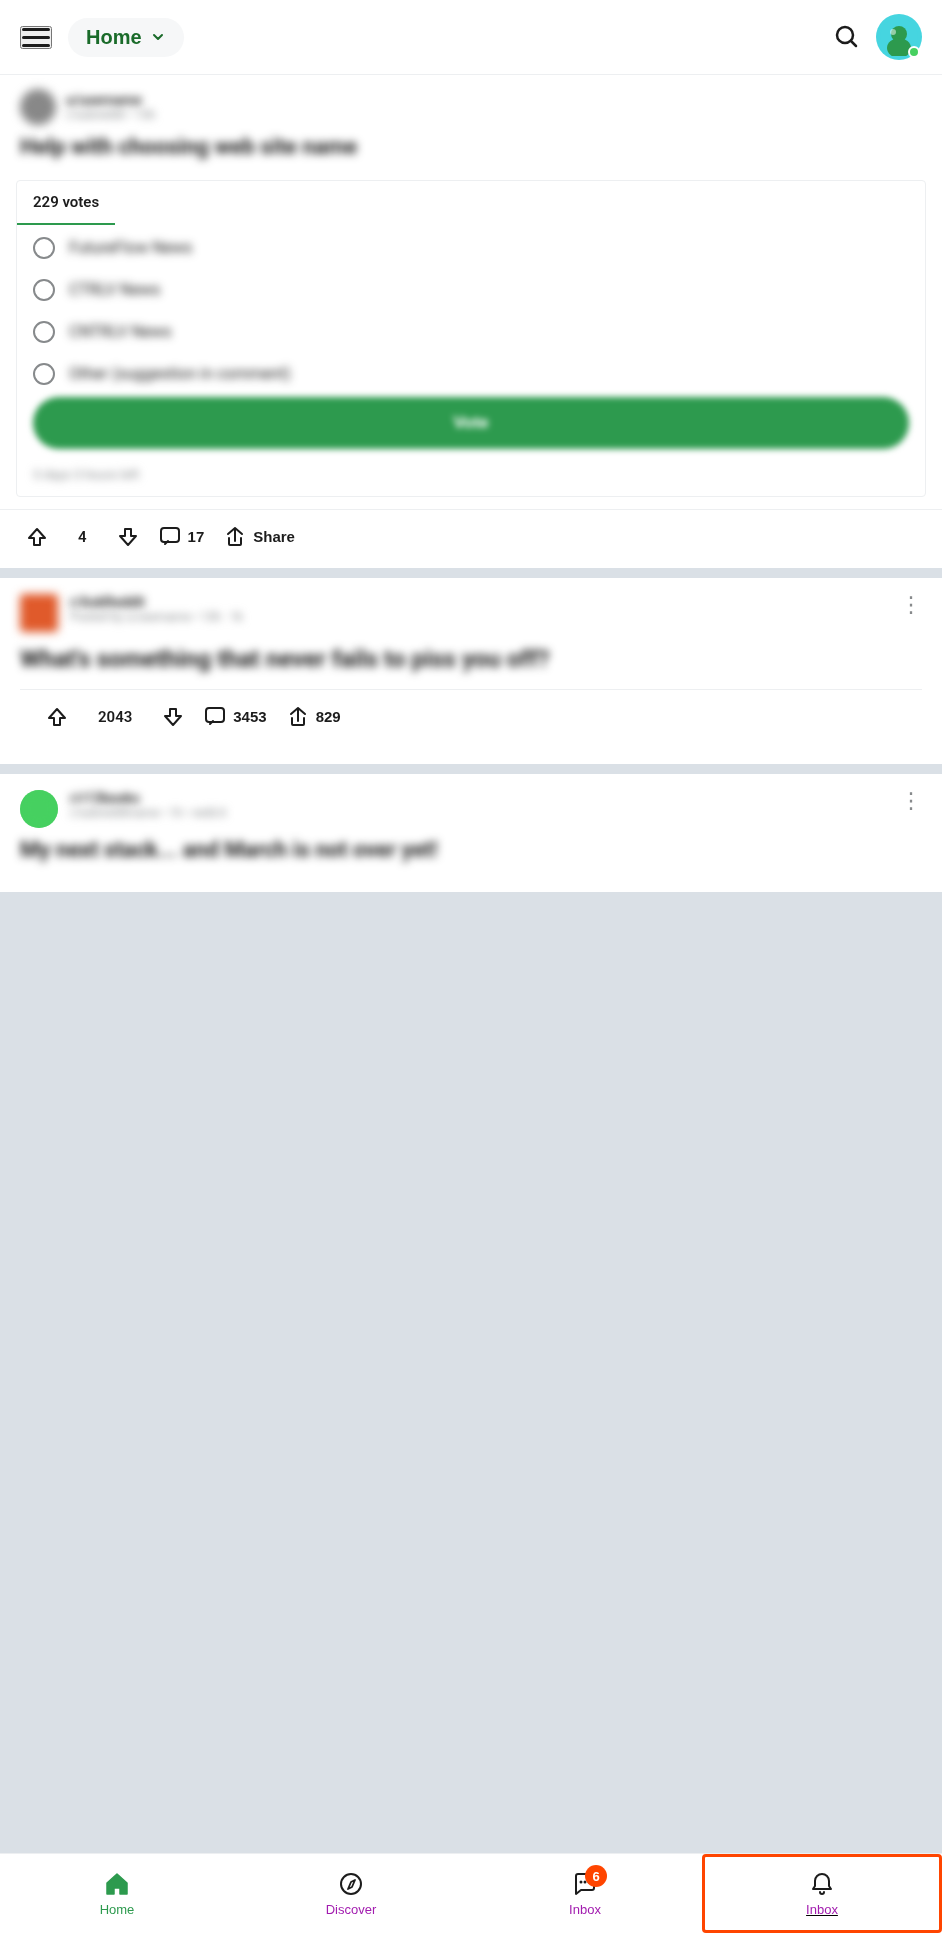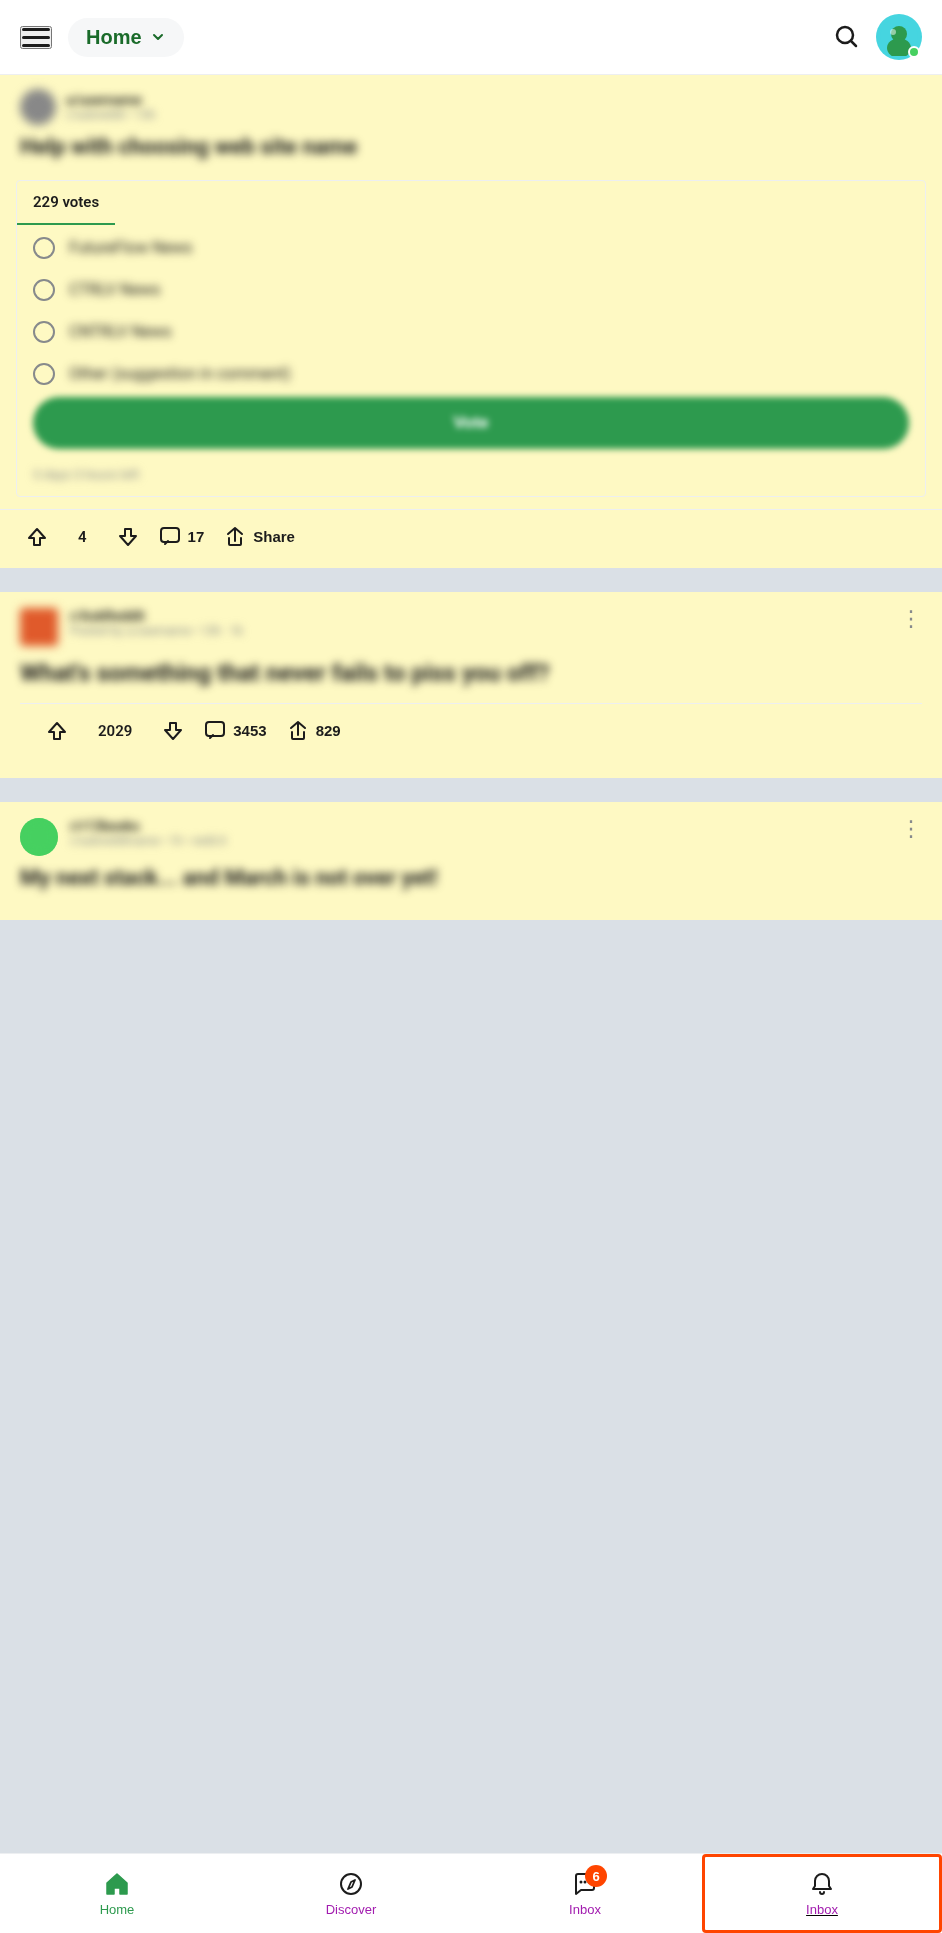--- a/index.html
+++ b/index.html
@@ -93,22 +93,22 @@
       border: 2px solid #fff;
     }
 
     
     .feed {
       background: #dae0e6;
     }
 
     
     .post-card {
-      background: #fef9c3;
-      margin-bottom: 24px;
+      background: #ffffff;
+      margin-bottom: 10px;
     }
 
     
     .poll-post {
       padding: 0 0 0 0;
     }
     .poll-post-top {
       padding: 14px 20px 6px;
     }
     .post-author-row {
@@ -466,21 +466,21 @@
       <button class="more-btn">⋮</button>
     </div>
     <div class="post-title" style="margin-top:12px;">What's something that never fails to piss you off?</div>
     <div class="post-actions">
       <div class="vote-group">
         <button class="action-btn">
           <svg width="22" height="22" viewBox="0 0 22 22" fill="none">
             <path d="M11 3L3 12h5v7h6v-7h5L11 3z" stroke="#1c1c1c" stroke-width="2" stroke-linejoin="round" fill="none"></path>
           </svg>
         </button>
-        <span class="action-btn">2029</span>
+        <span class="action-btn">2043</span>
         <button class="action-btn">
           <svg width="22" height="22" viewBox="0 0 22 22" fill="none">
             <path d="M11 19L3 10h5V3h6v7h5L11 19z" stroke="#1c1c1c" stroke-width="2" stroke-linejoin="round" fill="none"></path>
           </svg>
         </button>
       </div>
       <button class="action-btn">
         <svg width="22" height="22" viewBox="0 0 22 22" fill="none">
           <rect x="2" y="2" width="18" height="14" rx="3" stroke="#1c1c1c" stroke-width="2"></rect>
           <path d="M6 18l3-3" stroke="#1c1c1c" stroke-width="2" stroke-linecap="round"></path>

